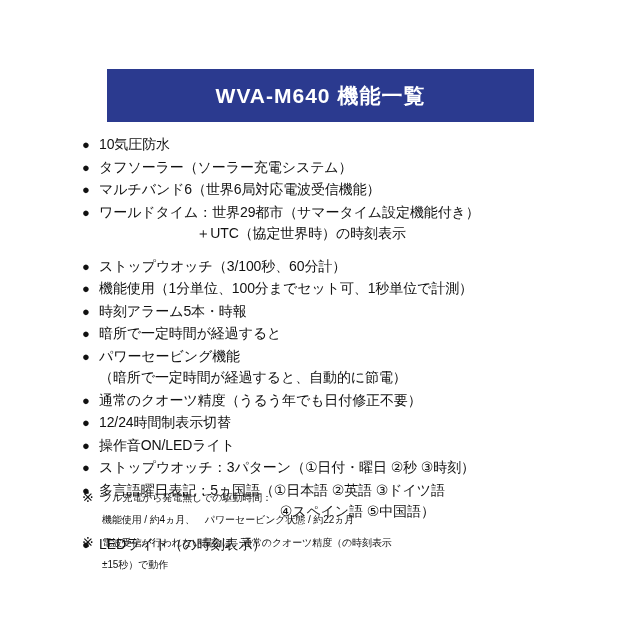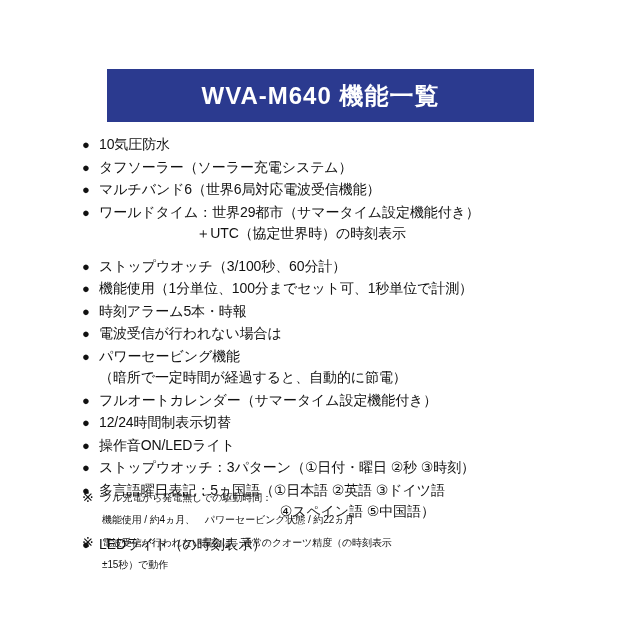--- a/index.html
+++ b/index.html
@@ -26,21 +26,21 @@
     top: 69px;
     width: 427px;
     height: 53px;
     background: #2b3a8f;
     display: flex;
     align-items: center;
     justify-content: center;
   }
   .title-text {
     color: #ffffff;
-    font-size: 24px;
+    font-size: 21px;
     font-weight: bold;
     letter-spacing: 1px;
     white-space: nowrap;
   }
   .feature-list {
     position: absolute;
     left: 82px;
     top: 134px;
     width: 500px;
   }
@@ -126,30 +126,30 @@
       <div class="feature-item">
         <span class="bullet">●</span>
         <span class="feature-text">機能使用（1分単位、100分までセット可、1秒単位で計測）</span>
       </div>
       <div class="feature-item">
         <span class="bullet">●</span>
         <span class="feature-text">時刻アラーム5本・時報</span>
       </div>
       <div class="feature-item">
         <span class="bullet">●</span>
-        <span class="feature-text">電波受信が行われない場合は</span>
+        <span class="feature-text">暗所で一定時間が経過すると</span>
       </div>
       <div class="feature-item">
         <span class="bullet">●</span>
         <span class="feature-text">パワーセービング機能
 （暗所で一定時間が経過すると、自動的に節電）</span>
       </div>
       <div class="feature-item">
         <span class="bullet">●</span>
-        <span class="feature-text">フルオートカレンダー（サマータイム設定機能付き）</span>
+        <span class="feature-text">通常のクオーツ精度（うるう年でも日付修正不要）</span>
       </div>
       <div class="feature-item">
         <span class="bullet">●</span>
         <span class="feature-text">12/24時間制表示切替</span>
       </div>
       <div class="feature-item">
         <span class="bullet">●</span>
         <span class="feature-text">操作音ON/LEDライト</span>
       </div>
       <div class="feature-item">

